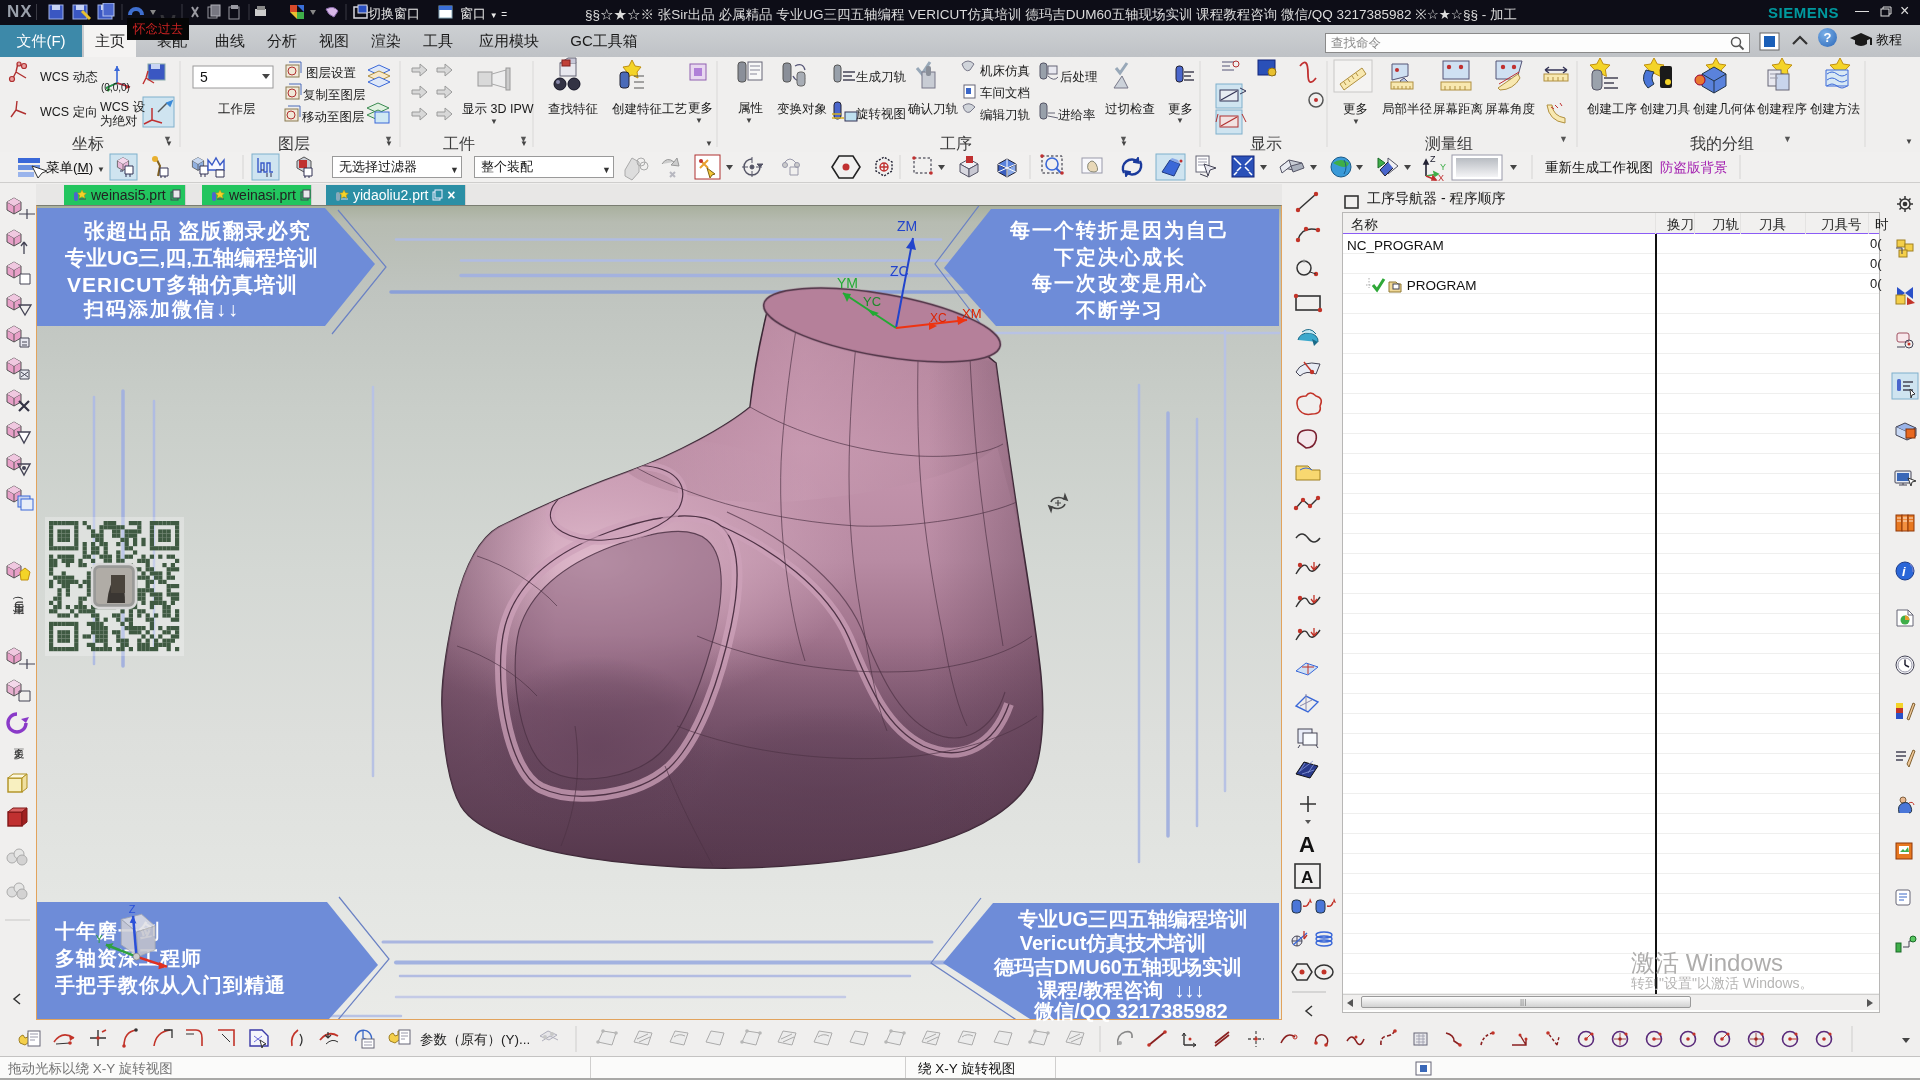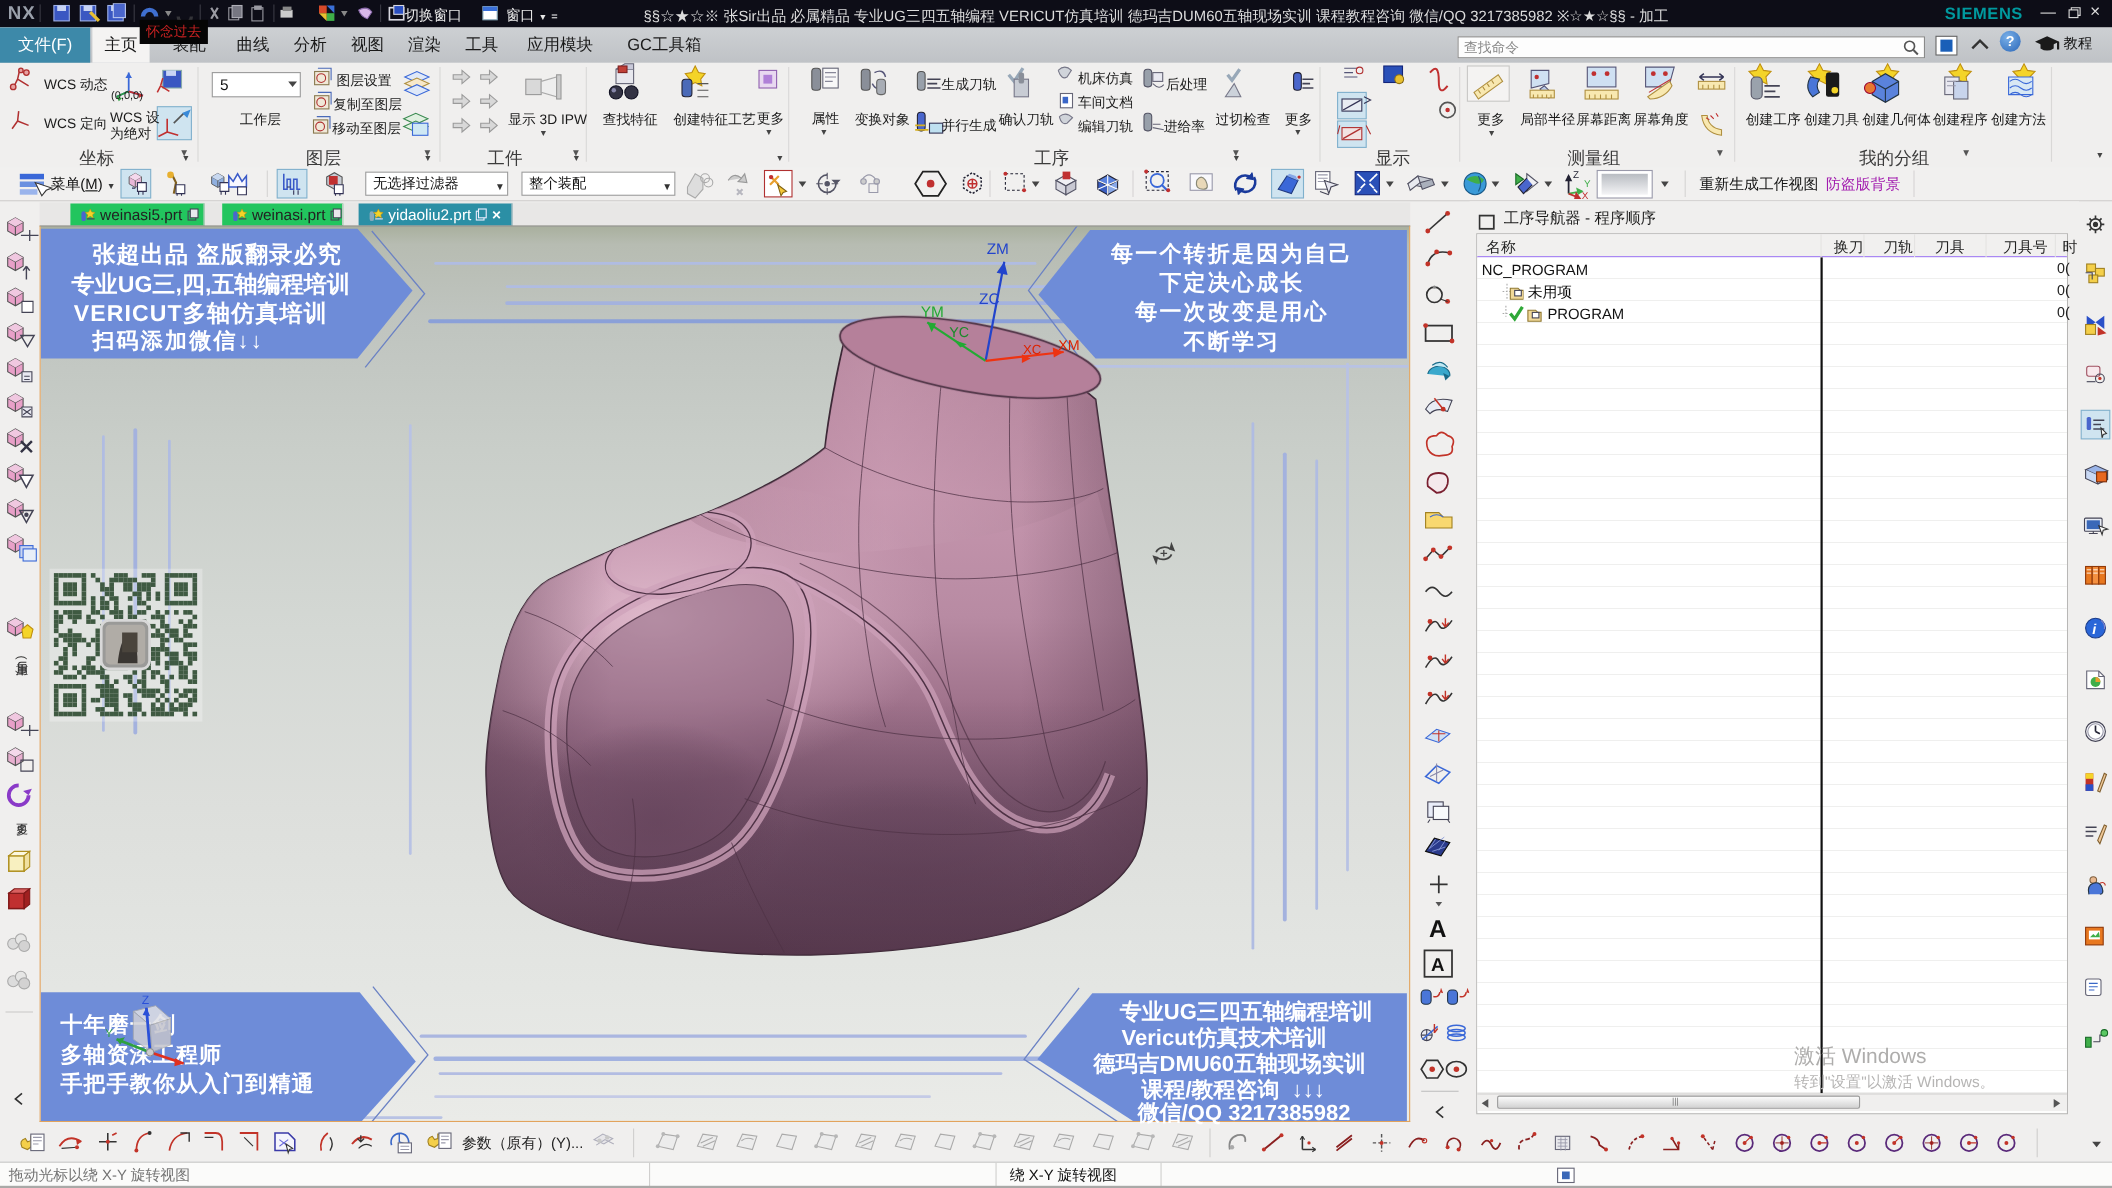--- a/index.html
+++ b/index.html
@@ -324,21 +324,21 @@
 <span class="ric" style="left:306px;top:65px;font-size:12.5px">图层设置</span>
 <span class="ric" style="left:303px;top:87px;font-size:12.5px">复制至图层</span>
 <span class="ric" style="left:302px;top:109px;font-size:12.5px">移动至图层</span>
 <span class="ric" style="left:462px;top:101px;font-size:12.5px">显示 3D IPW</span>
 <span class="ric" style="left:548px;top:101px;font-size:12.5px">查找特征</span>
 <span class="ric" style="left:612px;top:101px;font-size:12.5px">创建特征工艺</span>
 <span class="ric" style="left:688px;top:100px;font-size:12.5px">更多</span>
 <span class="ric" style="left:738px;top:100px;font-size:12.5px">属性</span>
 <span class="ric" style="left:777px;top:101px;font-size:12.5px">变换对象</span>
 <span class="ric" style="left:856px;top:69px;font-size:12.5px">生成刀轨</span>
-<span class="ric" style="left:856px;top:106px;font-size:12.5px">并行生成</span>
+<span class="ric" style="left:856px;top:106px;font-size:12.5px">旋转视图</span>
 <span class="ric" style="left:908px;top:101px;font-size:12.5px">确认刀轨</span>
 <span class="ric" style="left:980px;top:63px;font-size:12.5px">机床仿真</span>
 <span class="ric" style="left:980px;top:85px;font-size:12.5px">车间文档</span>
 <span class="ric" style="left:980px;top:107px;font-size:12.5px">编辑刀轨</span>
 <span class="ric" style="left:1060px;top:69px;font-size:12.5px">后处理</span>
 <span class="ric" style="left:1058px;top:107px;font-size:12.5px">进给率</span>
 <span class="ric" style="left:1105px;top:101px;font-size:12.5px">过切检查</span>
 <span class="ric" style="left:1168px;top:101px;font-size:12.5px">更多</span>
 <span class="ric" style="left:1343px;top:101px;font-size:12.5px">更多</span>
 <span class="ric" style="left:1382px;top:101px;font-size:12.5px">局部半径</span>
@@ -1450,35 +1450,30 @@
         <span class="abs" style="left:532px;top:3px;font-size:13.5px;color:#222">时</span>
       </div>
       <div class="abs" style="left:312px;top:0;width:1px;height:781px;background:#e4e3e2"></div>
       <div class="abs" style="left:351px;top:0;width:1px;height:781px;background:#e4e3e2"></div>
       <div class="abs" style="left:397px;top:0;width:1px;height:781px;background:#e4e3e2"></div>
       <div class="abs" style="left:462px;top:0;width:1px;height:781px;background:#e4e3e2"></div>
       <div class="abs" style="left:525px;top:0;width:1px;height:781px;background:#e4e3e2"></div>
       <div class="abs" style="left:0;top:21px;width:536px;height:760px;background:repeating-linear-gradient(#ffffff 0px,#ffffff 19px,#efefee 19px,#efefee 20px)"></div>
       <div class="abs" style="left:312px;top:21px;width:1.5px;height:760px;background:#111"></div>
       <div class="trow" style="top:23px;left:4px">NC_PROGRAM</div>
-      <div class="trow" style="top:43px;left:22px"><svg width="20" height="16" style="vertical-align:-3px">
-          <path d="M1 8 h8 M5 1 v14" stroke="#aaa" stroke-dasharray="1.5 1.5" fill="none"></path>
-          <path d="M8 5 h7 l2 2 h3 v8 h-12 z" fill="#f0d898" stroke="#907830"></path>
-          <rect x="12" y="7" width="6" height="5" fill="#fff" stroke="#445"></rect>
-        </svg> 未用项</div>
       <div class="trow" style="top:63px;left:22px"><svg width="38" height="16" style="vertical-align:-3px">
           <path d="M1 8 h6 M4 1 v10" stroke="#aaa" stroke-dasharray="1.5 1.5" fill="none"></path>
           <path d="M8 8 l4 5 7 -11" stroke="#2fa838" stroke-width="3" fill="none"></path>
           <path d="M24 5 h7 l2 2 h3 v8 h-12 z" fill="#f0d898" stroke="#907830"></path>
           <rect x="28" y="7" width="6" height="5" fill="#fff" stroke="#445"></rect>
         </svg> PROGRAM</div>
       <div class="abs" style="left:527px;top:23px;font-size:13px;color:#222">0(</div>
       <div class="abs" style="left:527px;top:43px;font-size:13px;color:#222">0(</div>
       <div class="abs" style="left:527px;top:63px;font-size:13px;color:#222">0(</div>
-      <div class="abs" style="left:288px;top:734px;font-size:19px;color:#aeadac">激活 Windows</div>
+      <div class="abs" style="left:288px;top:734px;font-size:24px;color:#aeadac">激活 Windows</div>
       <div class="abs" style="left:288px;top:762px;font-size:14px;color:#b6b5b4">转到"设置"以激活 Windows。</div>
       <div class="abs" style="left:0;top:781px;width:536px;height:16px;background:#f0efee;border-top:1px solid #d0cfce">
         <span class="abs" style="left:4px;top:4px;width:0;height:0;border-top:4px solid transparent;border-bottom:4px solid transparent;border-right:6px solid #555"></span>
         <div class="abs" style="left:18px;top:1px;width:330px;height:12px;background:linear-gradient(#fcfcfc,#d2d2d2);border:1px solid #9a9a9a;border-radius:2px">
           <span style="position:absolute;left:158px;top:0px;font-size:8px;color:#777">|||</span>
         </div>
         <span class="abs" style="left:524px;top:4px;width:0;height:0;border-top:4px solid transparent;border-bottom:4px solid transparent;border-left:6px solid #555"></span>
       </div>
     </div>
   </div>

